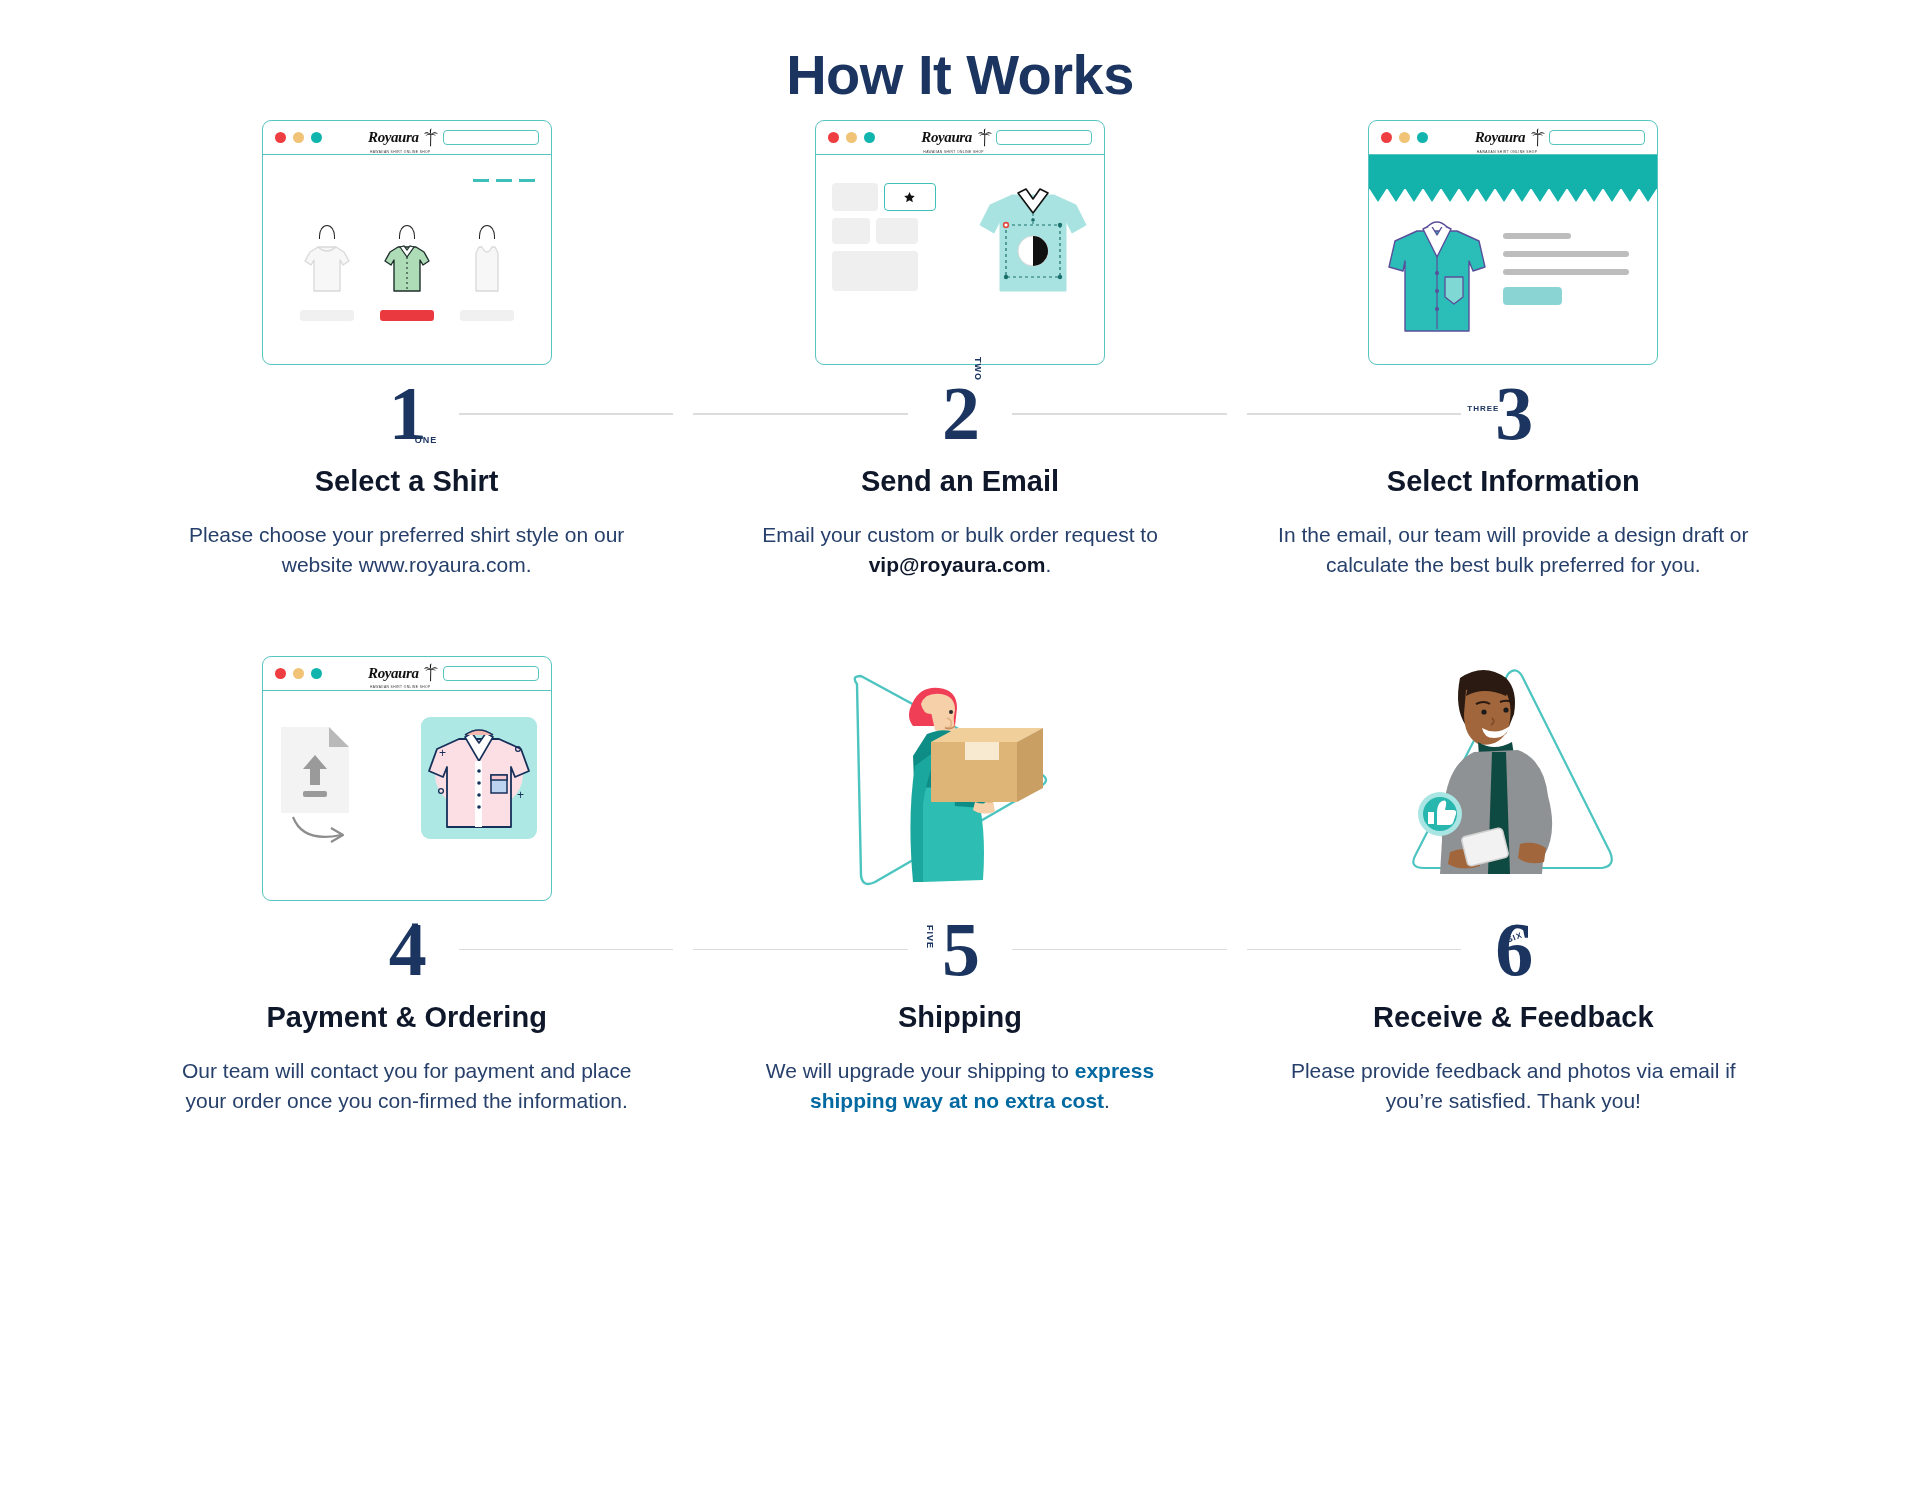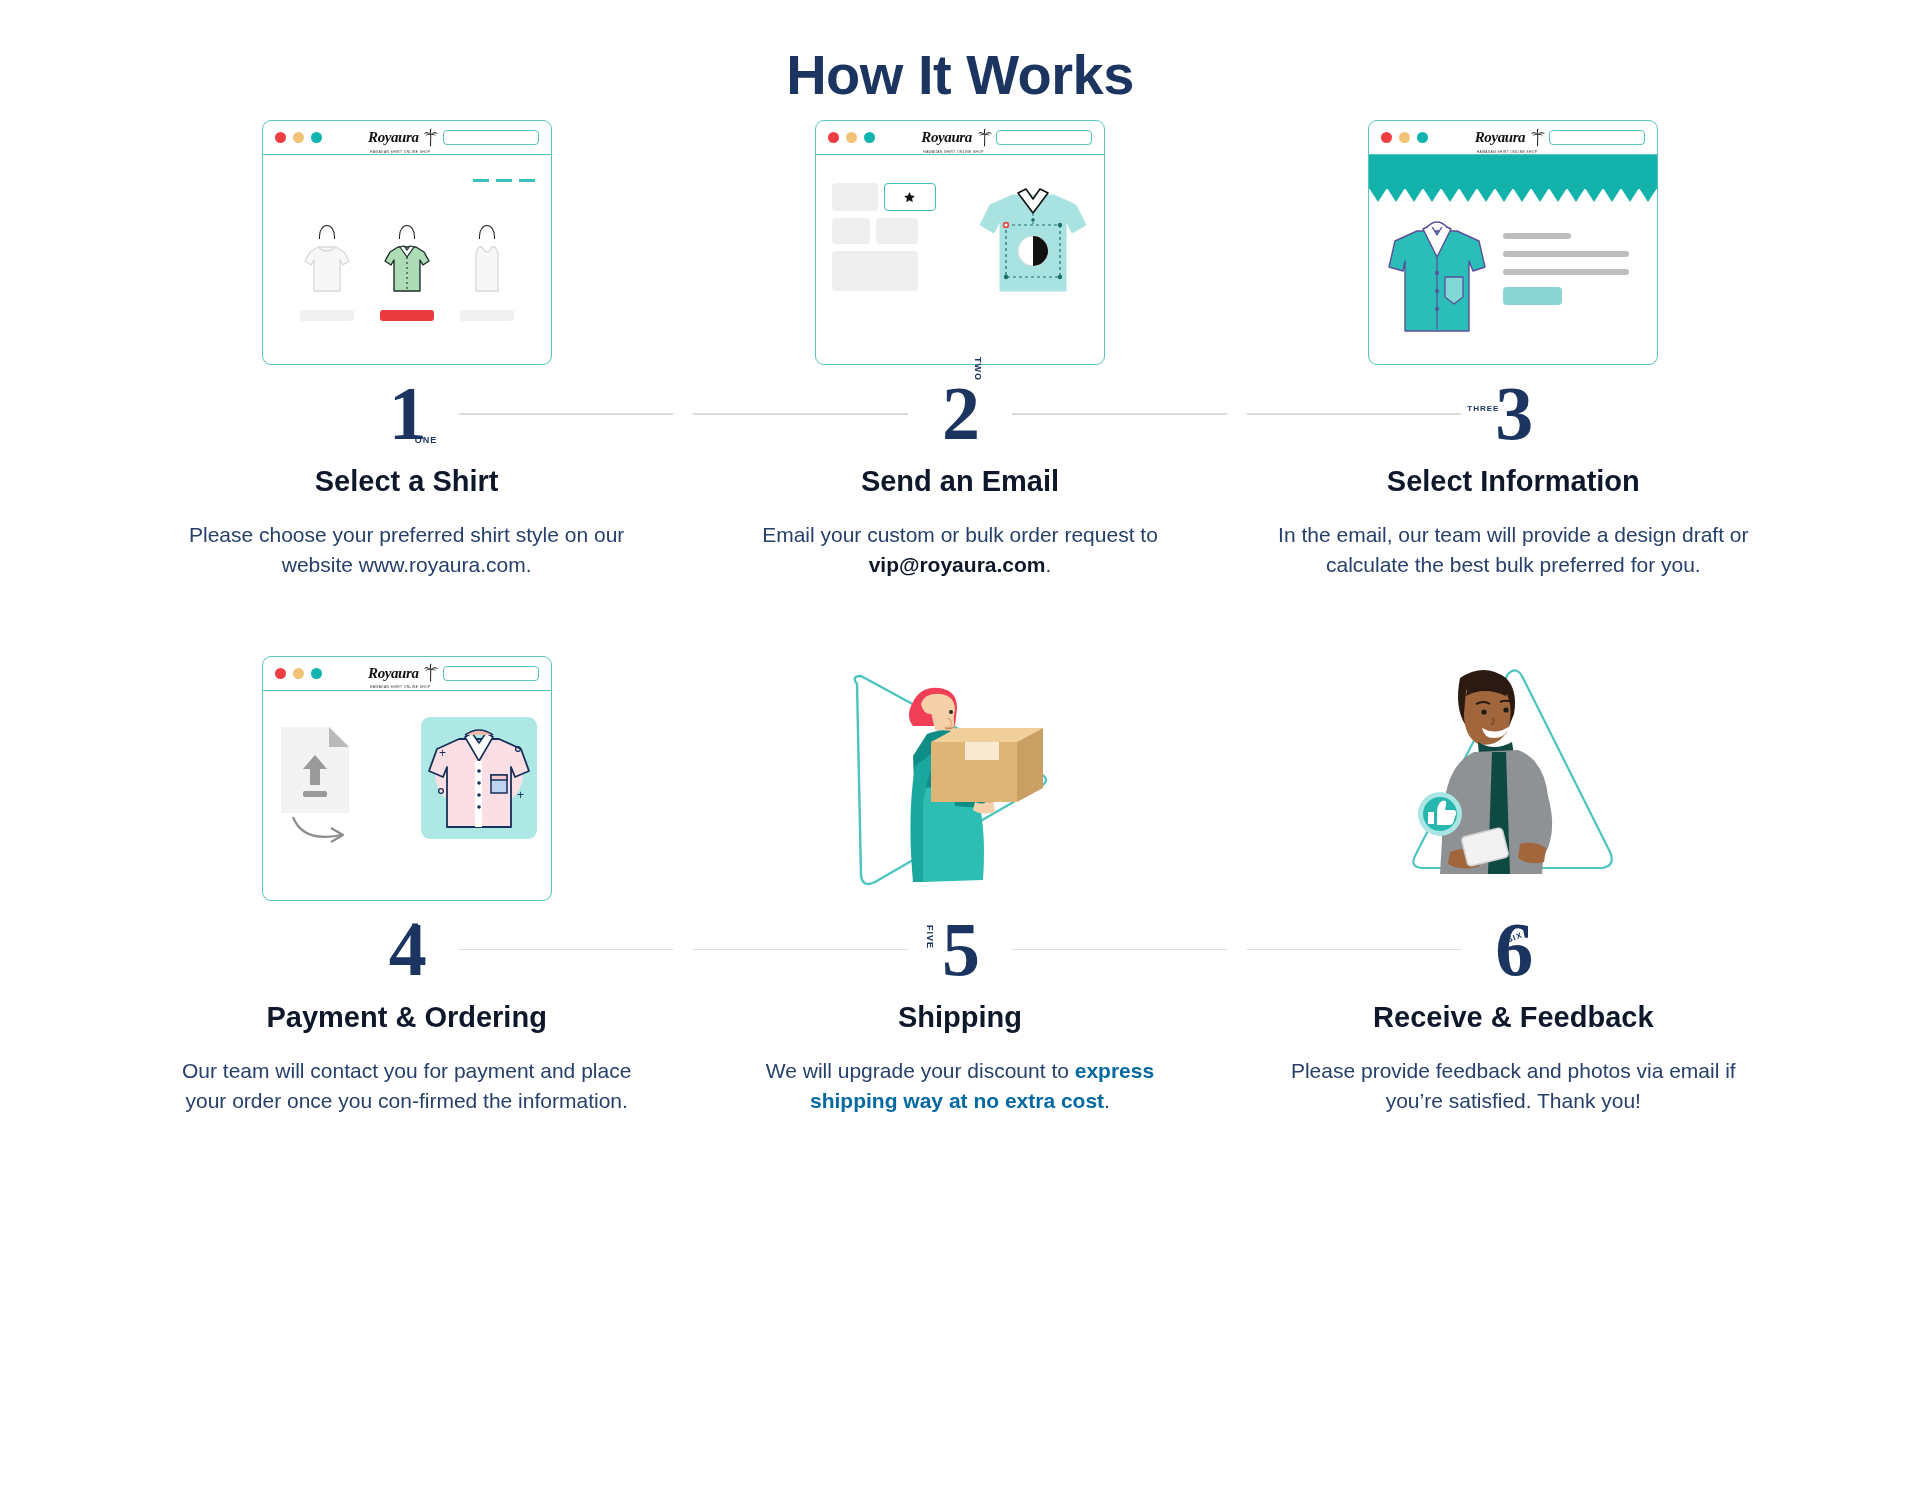--- a/index.html
+++ b/index.html
@@ -484,21 +484,21 @@
         <span class="rule left"></span>
         <span class="rule right"></span>
         <span class="num">
           <span>5</span>
           <span class="numword nw-five">FIVE</span>
         </span>
       </div>
 
       <div class="step-title">Shipping</div>
       <div class="step-desc">
-        <span>We will upgrade your discount to </span><span class="accent-b">express shipping way at no extra cost</span><span>.</span>
+        <span>We will upgrade your shipping to </span><span class="accent-b">express shipping way at no extra cost</span><span>.</span>
       </div>
     </div>
 
     <div class="step">
       <div class="illo-wrap">
         <div class="figure">
           <svg width="250" height="245" viewBox="0 0 250 245">
             <path d="M120 18 Q128 10 134 20 L222 196 Q228 210 214 212 L36 212 Q20 212 28 198 Z" fill="none" stroke="#4cc4c0" stroke-width="2.2" stroke-linejoin="round"></path>
             <path d="M72 22 Q96 6 118 22 Q130 34 126 58 L118 78 Q94 86 78 70 Q66 52 72 22 Z" fill="#2b1a12"></path>
             <path d="M78 34 Q98 26 118 36 Q126 52 120 74 Q110 92 90 88 Q76 80 76 58 Z" fill="#a1663b"></path>

